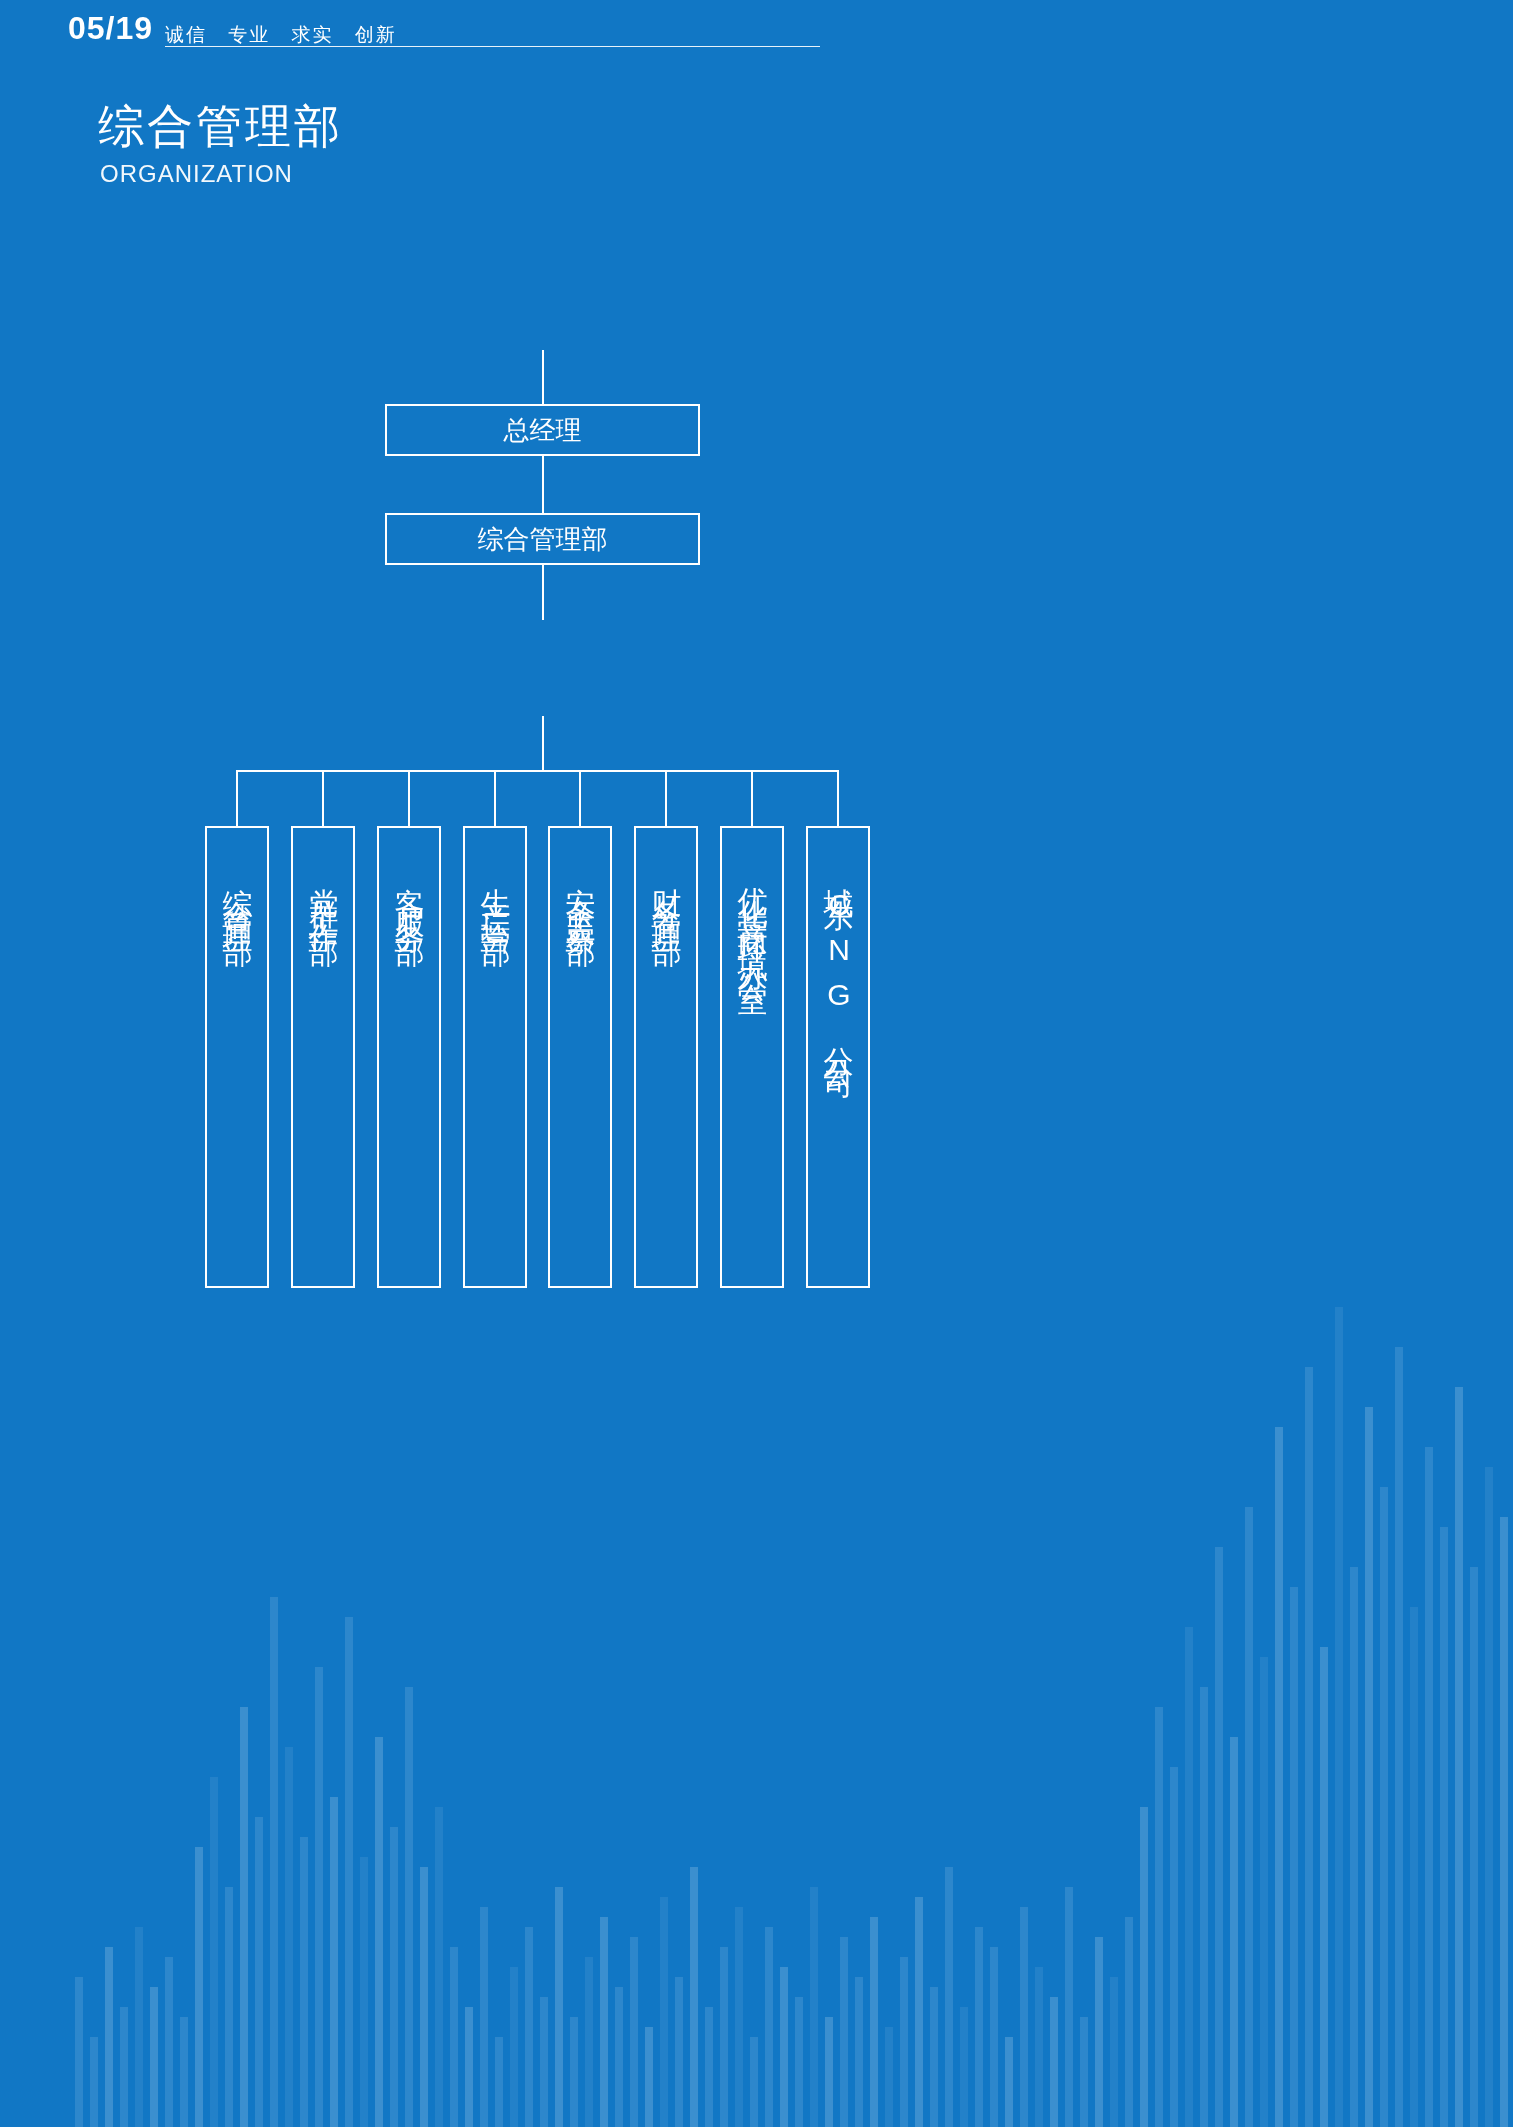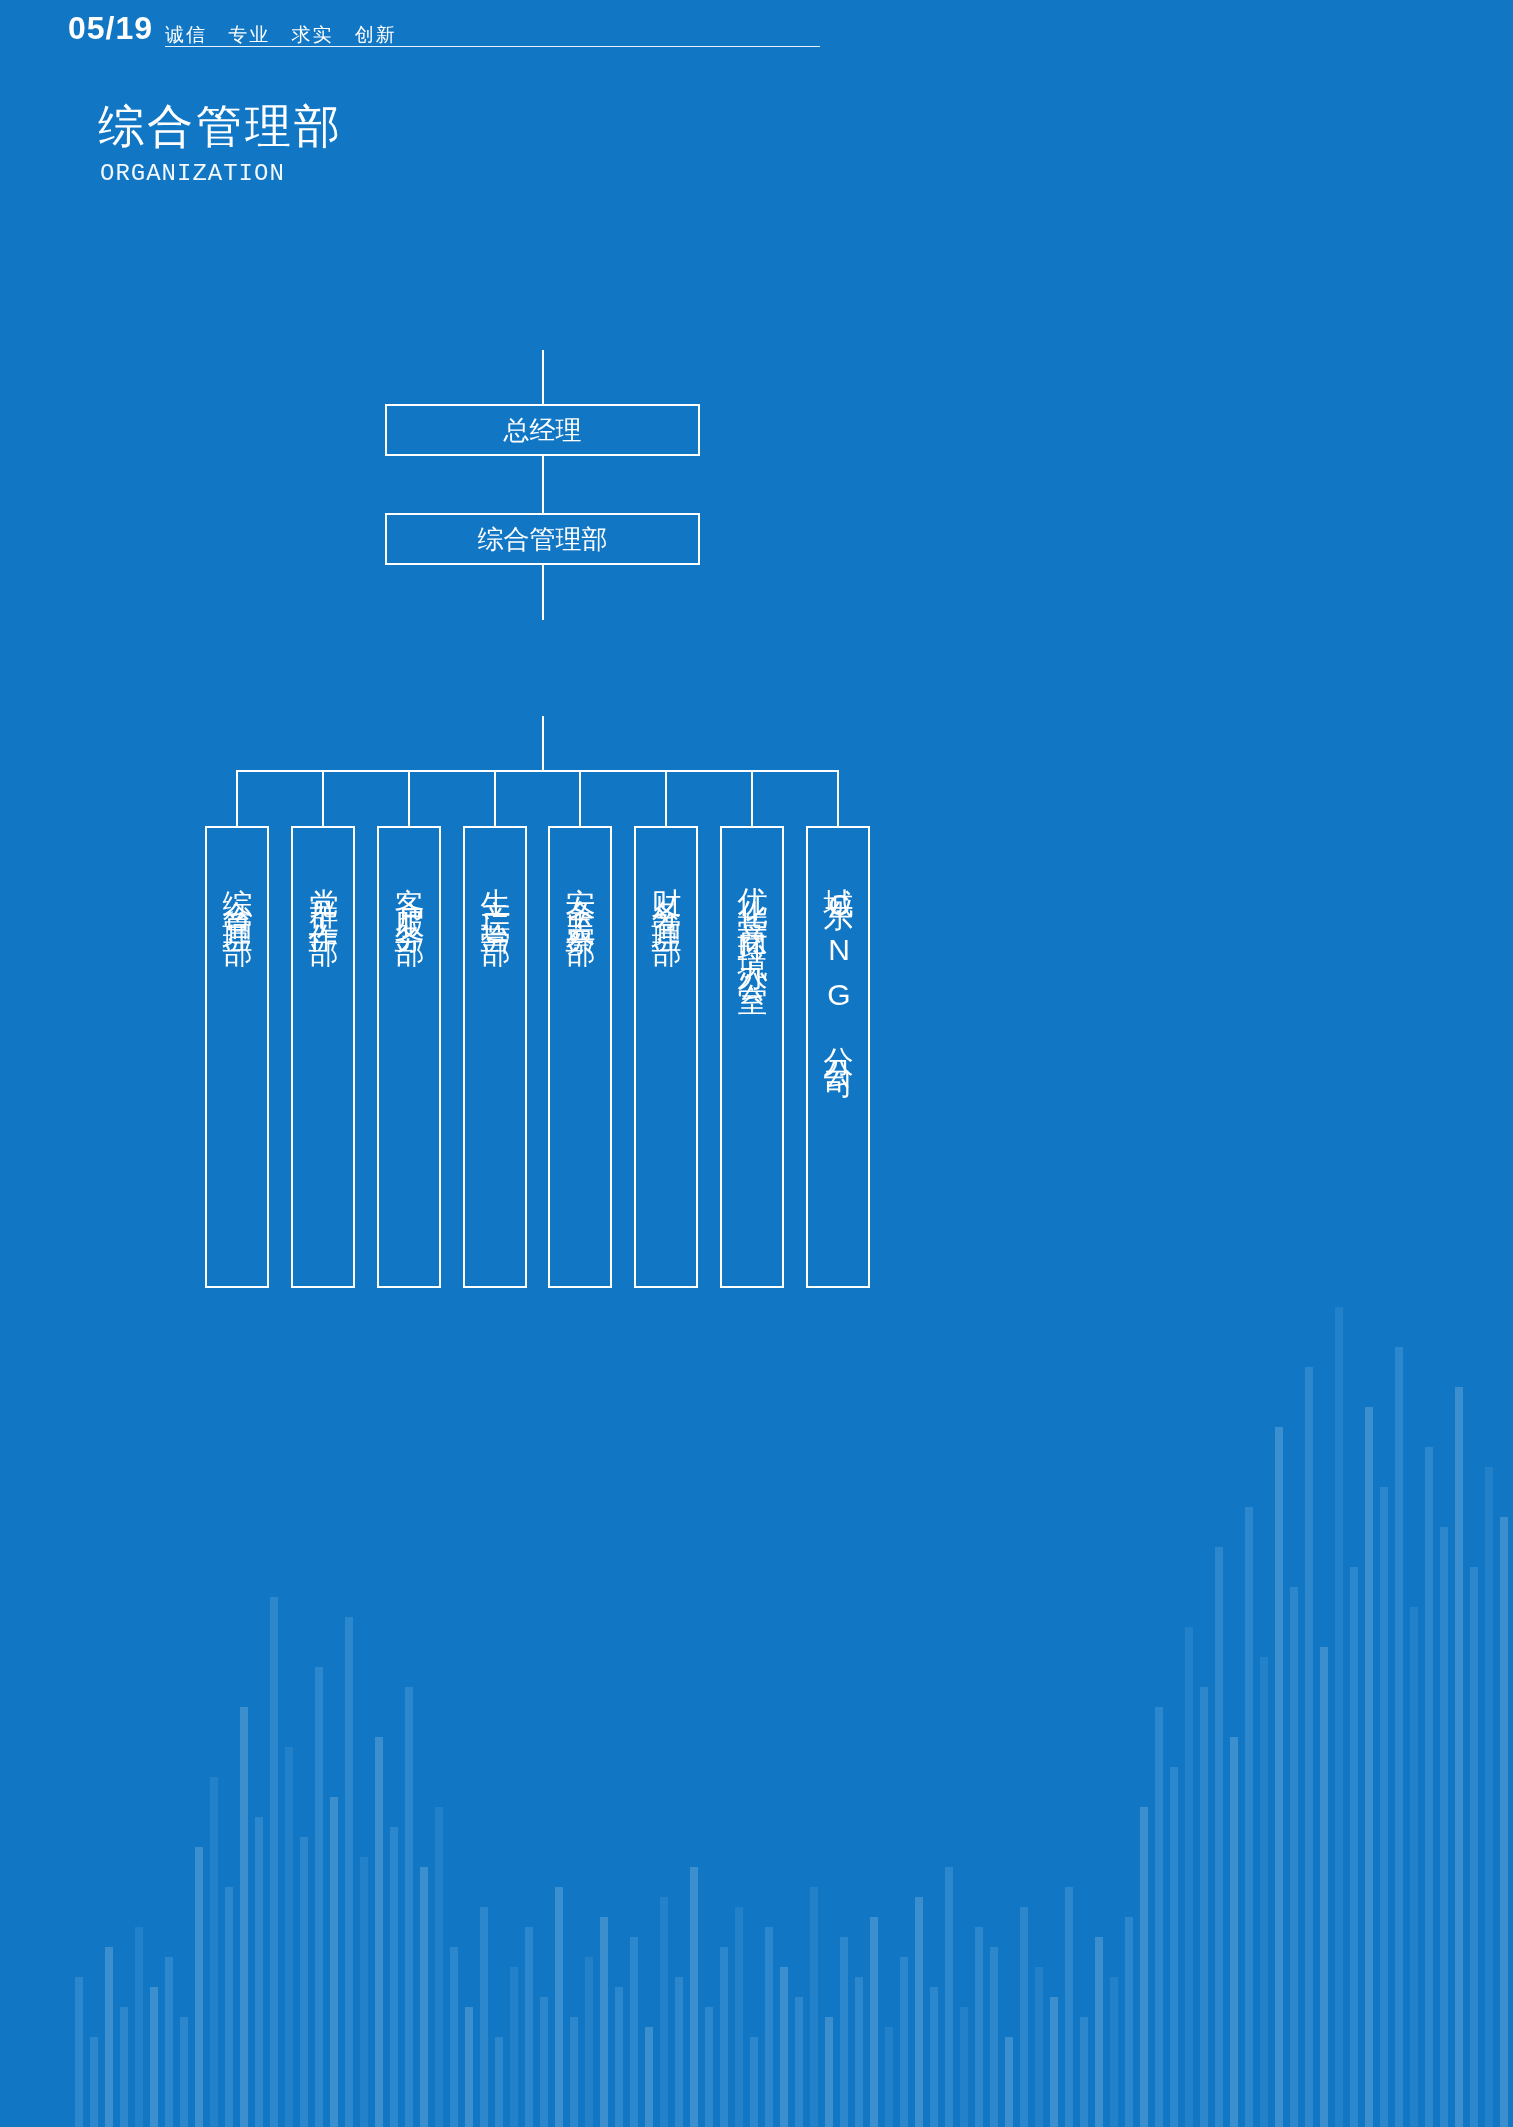--- a/index.html
+++ b/index.html
@@ -33,21 +33,20 @@
   
   .title-cn{
     position:absolute; left:98px; top:96px;
     font-size:46px; font-weight:200; color:#ffffff;
     letter-spacing:3px;
   }
   .title-en{
     position:absolute; left:100px; top:160px;
     font-size:24px; font-weight:300; color:rgba(255,255,255,0.95);
     letter-spacing:1px;
-    font-family:Liberation Mono, monospace;
   }
   
   .box{
     position:absolute;
     box-sizing:border-box;
     display:flex; flex-direction:column;
     align-items:center; justify-content:center;
     text-align:center;
     color:#ffffff;
   }

